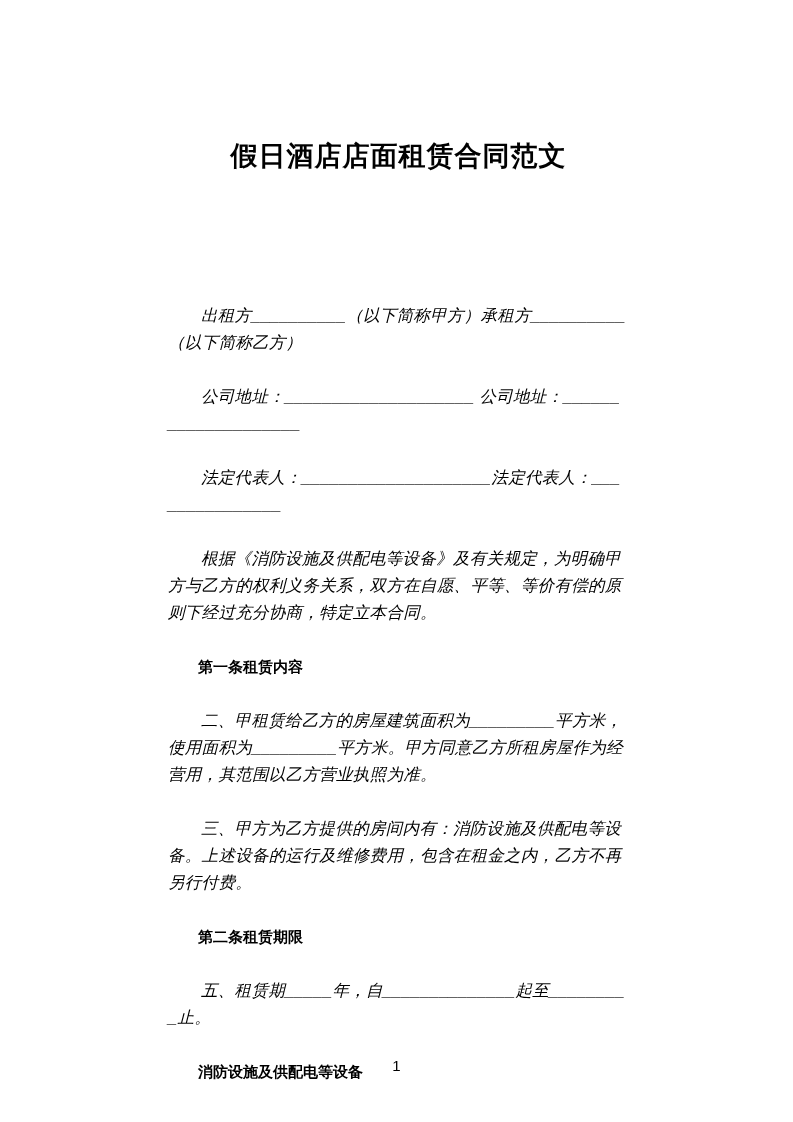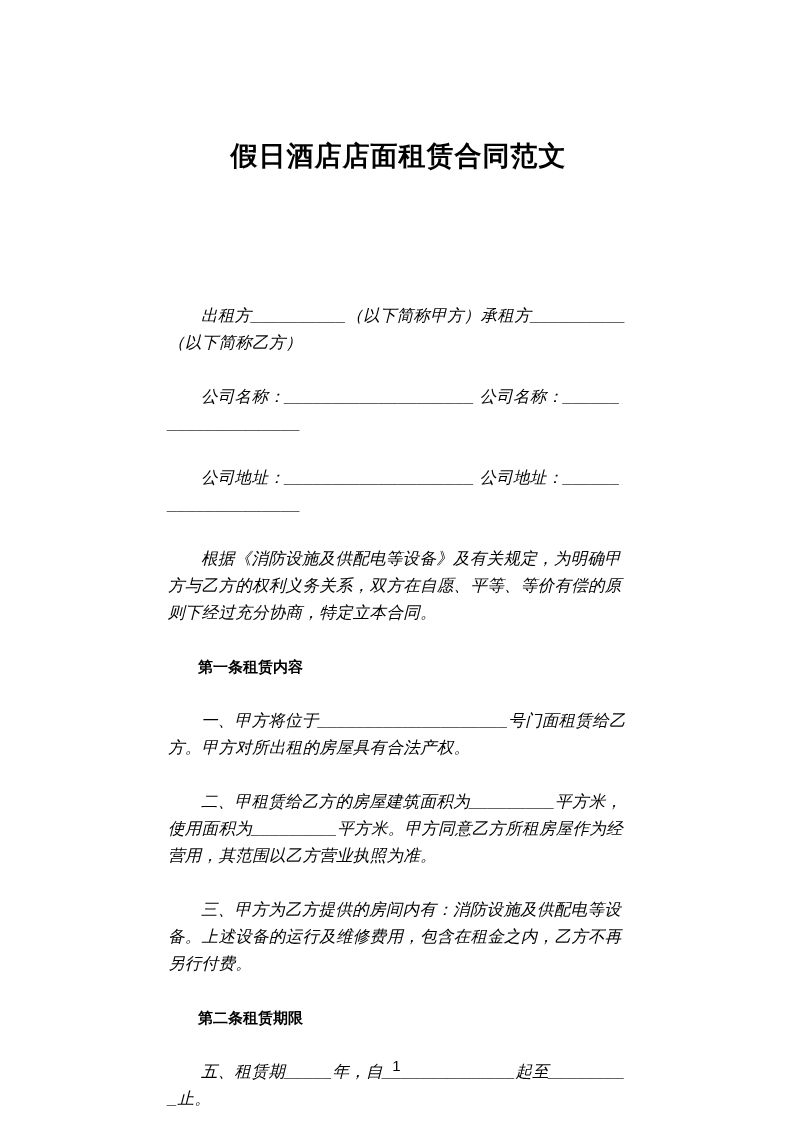--- a/index.html
+++ b/index.html
@@ -62,30 +62,29 @@
 </head>
 <body>
 
 <div class="page">
   <div class="content">
 
     <div class="doc-title">假日酒店店面租赁合同范文</div>
 
     <p class="para">出租方__________（以下简称甲方）承租方__________（以下简称乙方）</p>
 
-    <p class="para">公司名称：____________________ 公司名称：____________________</p>
 
     <p class="para">公司地址：____________________ 公司地址：____________________</p>
 
+    <p class="para">法定代表人：____________________法定代表人：_______________</p>
 
     <p class="para">根据《消防设施及供配电等设备》及有关规定，为明确甲方与乙方的权利义务关系，双方在自愿、平等、等价有偿的原则下经过充分协商，特定立本合同。</p>
 
     <p class="section-heading">第一条租赁内容</p>
 
-    <p class="para">一、甲方将位于____________________号门面租赁给乙方。甲方对所出租的房屋具有合法产权。</p>
 
     <p class="para">二、甲租赁给乙方的房屋建筑面积为_________平方米，使用面积为_________平方米。甲方同意乙方所租房屋作为经营用，其范围以乙方营业执照为准。</p>
 
     <p class="para">三、甲方为乙方提供的房间内有：消防设施及供配电等设备。上述设备的运行及维修费用，包含在租金之内，乙方不再另行付费。</p>
 
     <p class="section-heading">第二条租赁期限</p>
 
     <p class="para">五、租赁期_____年，自______________起至_________止。</p>
 
     <p class="section-heading">消防设施及供配电等设备</p>

